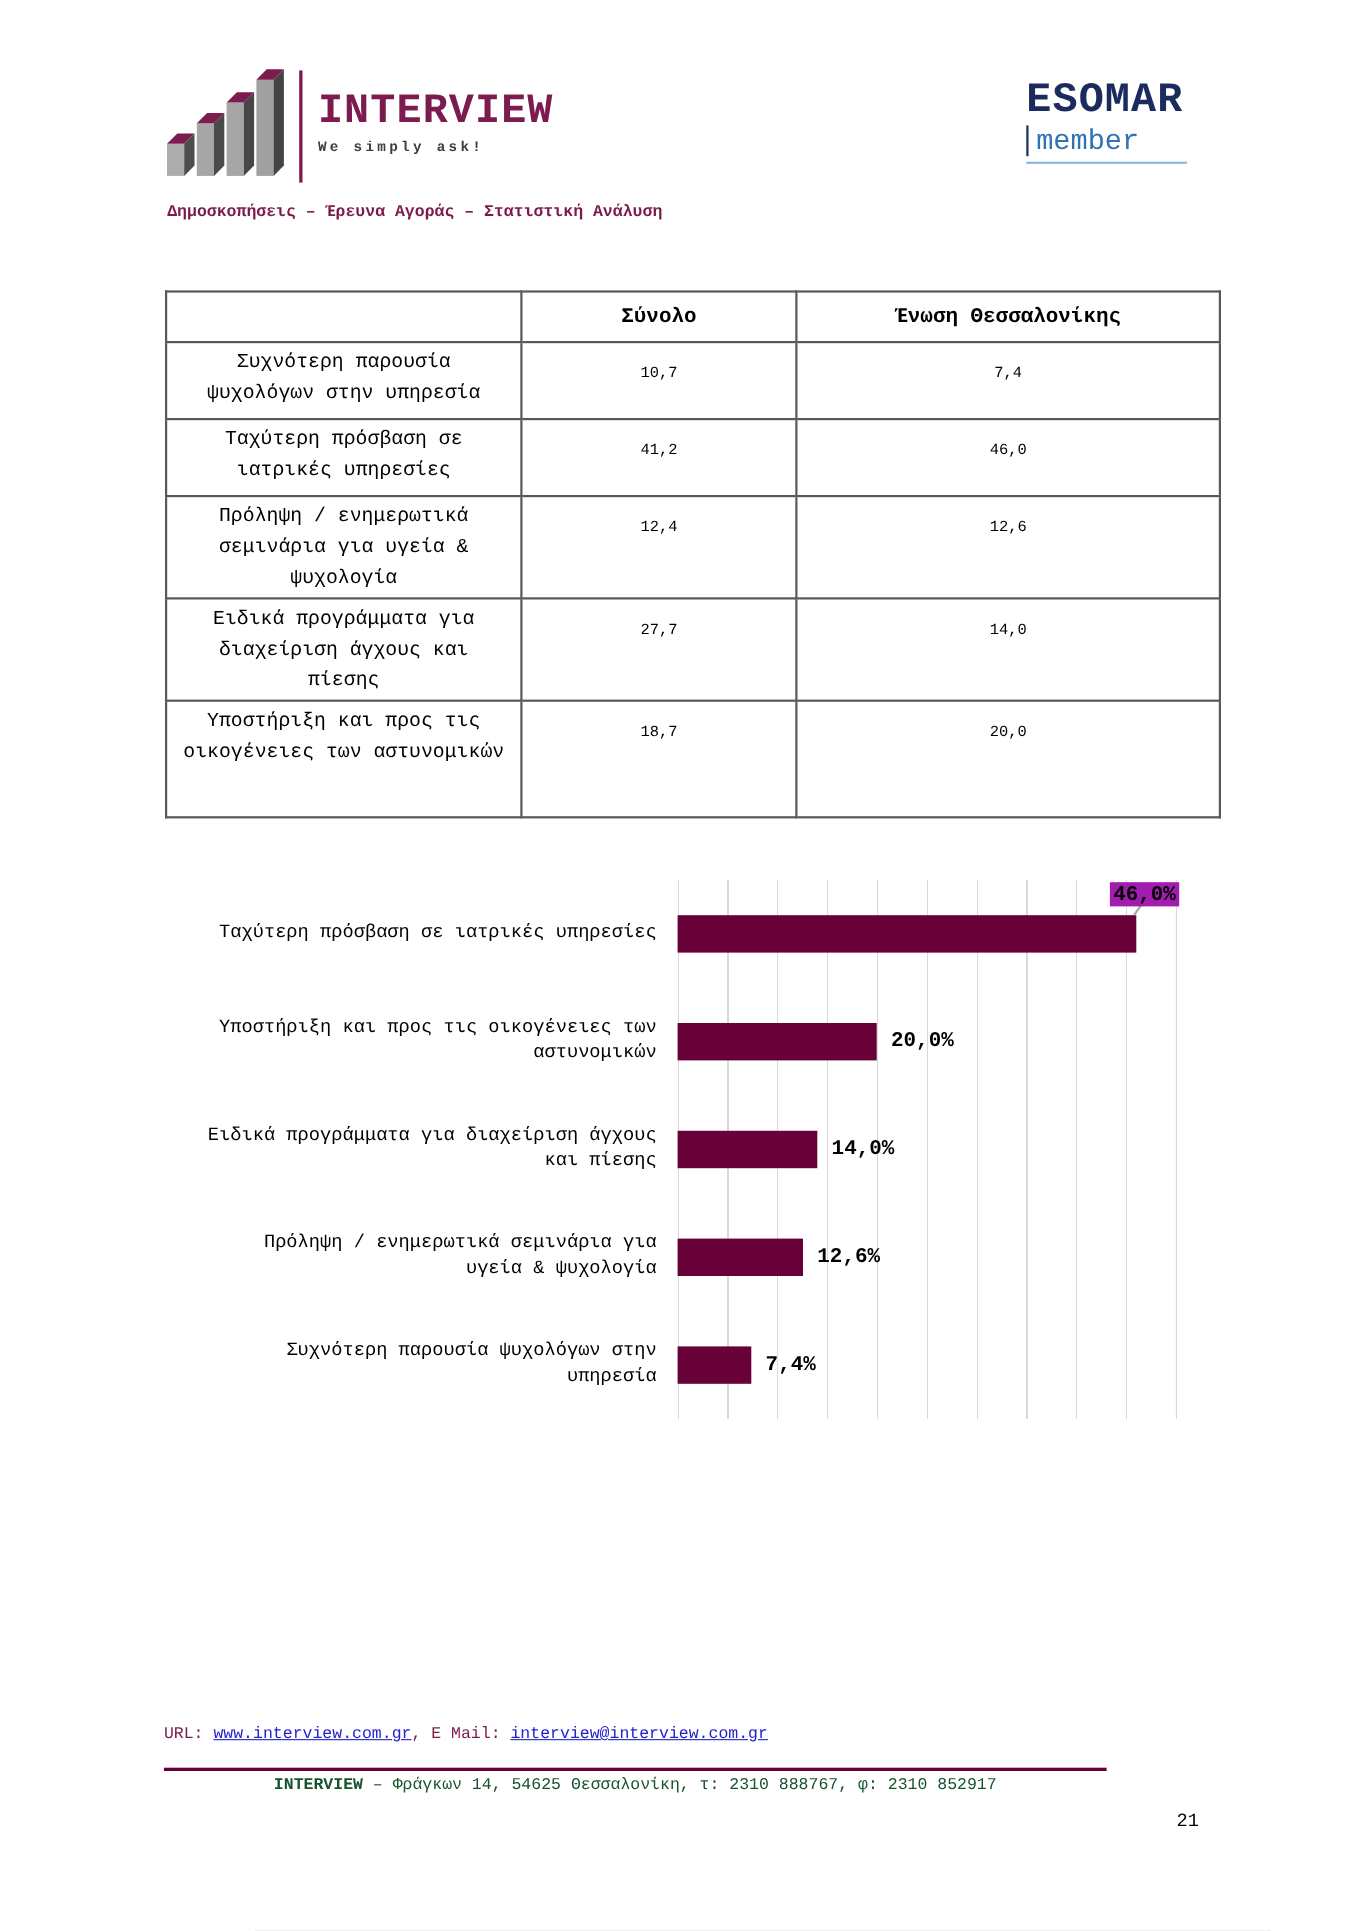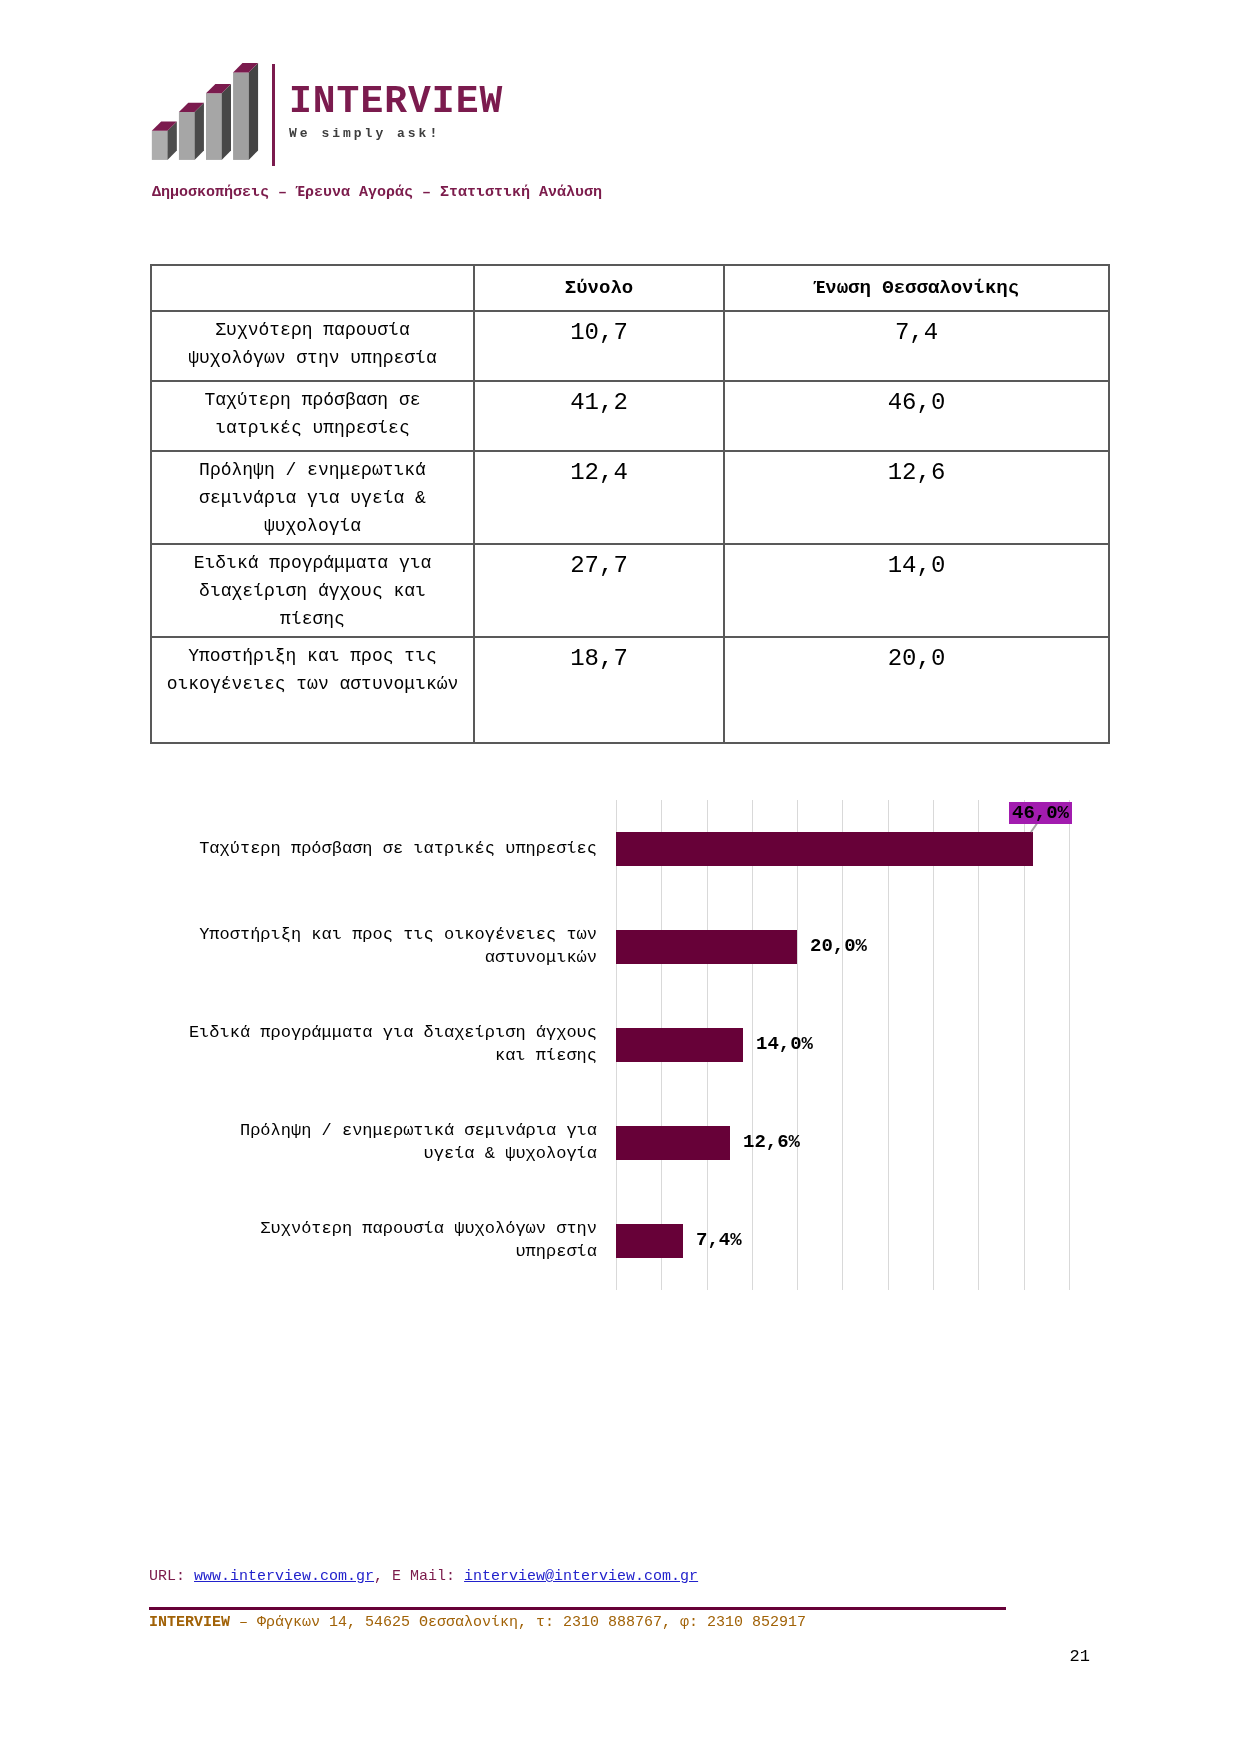--- a/index.html
+++ b/index.html
@@ -19,35 +19,35 @@
   .esomar-bar{width:2px;height:28px;background:#1c2b5e;}
   .esomar-member{font-size:26px;color:#2e74b5;padding-left:7px;}
   .esomar-underline{width:146px;height:2px;background:#8db8dc;margin-top:4px;}
   .subtitle{position:absolute;left:152px;top:184px;font-size:15px;font-weight:bold;color:#7b1b4b;}
   .q-title{position:absolute;left:150px;top:221px;font-size:21px;font-weight:bold;color:#000;}
   
   table.results{position:absolute;left:150px;top:264px;width:958px;border-collapse:collapse;table-layout:fixed;}
   table.results th, table.results td{border:2px solid #595959;overflow:hidden;}
   table.results th{font-size:19px;font-weight:bold;text-align:center;vertical-align:middle;}
   td.lbl{font-size:18px;text-align:center;vertical-align:top;padding:5px 14px 0 14px;line-height:1.55;}
-  td.num{font-size:24px;text-align:center;vertical-align:top;padding-top:7px;}
+  td.num{font-size:14px;text-align:center;vertical-align:top;padding-top:20px;}
   
   #chart{position:absolute;left:0;top:800px;width:1241px;height:500px;}
   .plot{position:absolute;left:616px;top:0;width:453px;height:490px;
         background:repeating-linear-gradient(to right,#d9d9d9 0px,#d9d9d9 1px,transparent 1px,transparent 45.3px);
         border-right:1px solid #d9d9d9;}
   .c-label{position:absolute;left:187px;width:410px;height:98px;display:flex;align-items:center;
            justify-content:flex-end;text-align:right;font-size:17px;line-height:1.35;color:#000;}
   .c-bar{position:absolute;height:34px;}
   .c-val{position:absolute;font-size:19px;font-weight:bold;color:#000;white-space:nowrap;}
   .c-val.above{background:#a21caf;padding:0 3px;}
   .c-leader{position:absolute;width:22px;height:2px;background:#a6a6a6;transform:rotate(-55deg);transform-origin:left center;}
   
   .f-rule{position:absolute;left:149px;top:1607px;width:857px;height:3px;background:#670138;}
-  .f-line1{position:absolute;left:149px;top:1614px;width:857px;font-size:15px;color:#a16207;}
+  .f-line1{position:absolute;left:149px;top:1614px;width:857px;text-align:center;font-size:15px;color:#14532d;}
   .f-line1 b{font-weight:bold;}
   .f-line2{position:absolute;left:149px;top:1568px;width:857px;text-align:left;font-size:15px;color:#7b1b4b;}
   .f-link{color:#2222cc;text-decoration:underline;cursor:pointer;}
   .page-num{position:absolute;left:1030px;top:1647px;width:60px;text-align:right;font-size:17px;color:#000;}
 </style>
 </head>
 <body>
 
 <div class="page">
 
@@ -68,20 +68,28 @@
         <polygon points="78,10 87,1 102,1 93,10" fill="#7b1b4e"></polygon>
       </g>
     </svg>
     <div class="logo-divider"></div>
     <div>
       <div class="logo-word">INTERVIEW</div>
       <div class="logo-slogan">We simply ask!</div>
     </div>
   </div>
 
+  <div class="esomar">
+    <div class="esomar-name">ESOMAR</div>
+    <div class="esomar-member-row">
+      <div class="esomar-bar"></div>
+      <div class="esomar-member">member</div>
+    </div>
+    <div class="esomar-underline"></div>
+  </div>
 
   <div class="subtitle">Δημοσκοπήσεις – Έρευνα Αγοράς – Στατιστική Ανάλυση</div>
 
   <table class="results">
     <colgroup>
         <col style="width:323px">
         <col style="width:250px">
         <col style="width:385px">
       </colgroup>
     <tbody>

